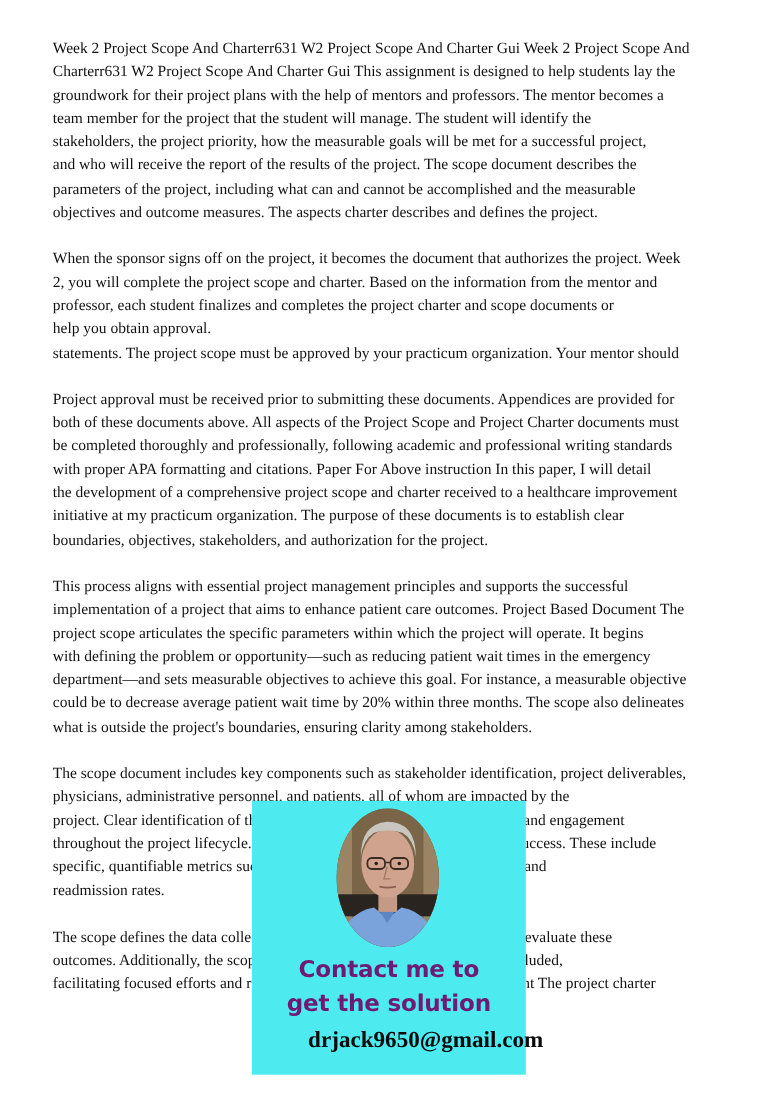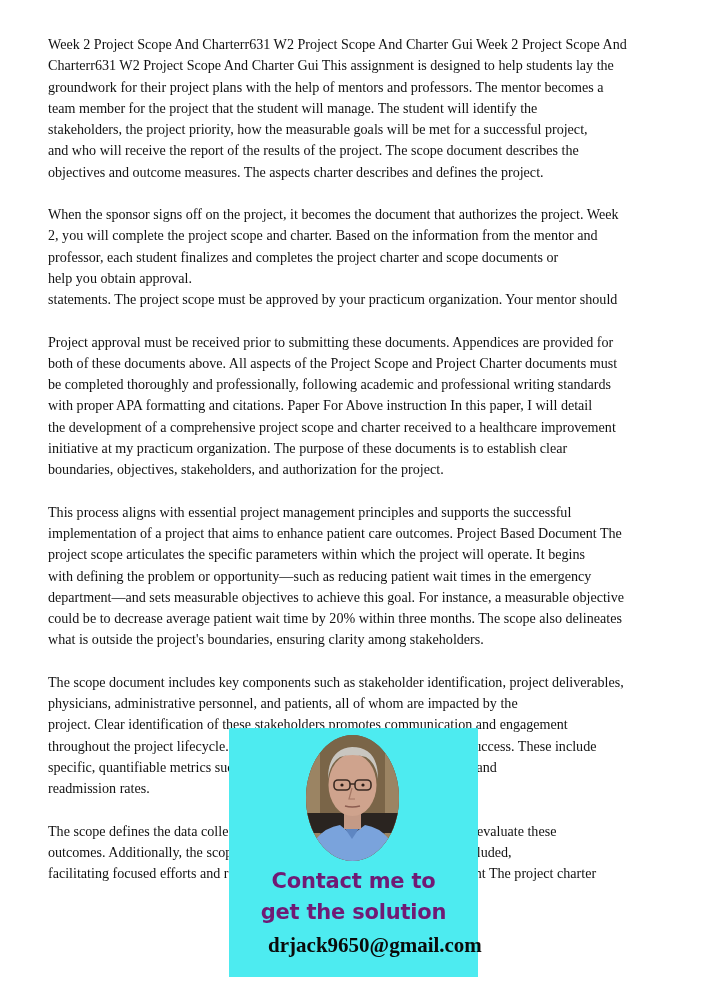--- a/index.html
+++ b/index.html
@@ -74,34 +74,36 @@
       position: absolute;
       left: 0;
       top: 203px;
       width: 292px;
       text-align: center;
       font-family: "Liberation Serif", "DejaVu Serif", serif;
       font-weight: bold;
       font-size: 21px;
       line-height: 28px;
       color: #0a0a0a;
+      padding-left: 12px;
     }
   </style>
 </head>
 <body>
 
 <div class="page">
   <div class="doc-body">
     <div class="para">
       <span class="line">Week 2 Project Scope And Charterr631 W2 Project Scope And Charter Gui Week 2 Project Scope And</span>
       <span class="line">Charterr631 W2 Project Scope And Charter Gui This assignment is designed to help students lay the</span>
       <span class="line">groundwork for their project plans with the help of mentors and professors. The mentor becomes a</span>
       <span class="line">team member for the project that the student will manage. The student will identify the</span>
       <span class="line">stakeholders, the project priority, how the measurable goals will be met for a successful project,</span>
       <span class="line">and who will receive the report of the results of the project. The scope document describes the</span>
+      <span class="line">parameters of the project, including what can and cannot be accomplished and the measurable</span>
       <span class="line">objectives and outcome measures. The aspects charter describes and defines the project.</span>
     </div>
     <div class="para">
       <span class="line">When the sponsor signs off on the project, it becomes the document that authorizes the project. Week</span>
       <span class="line">2, you will complete the project scope and charter. Based on the information from the mentor and</span>
       <span class="line">professor, each student finalizes and completes the project charter and scope documents or</span>
       <span class="line">help you obtain approval.</span>
       <span class="line">statements. The project scope must be approved by your practicum organization. Your mentor should</span>
     </div>
     <div class="para">

